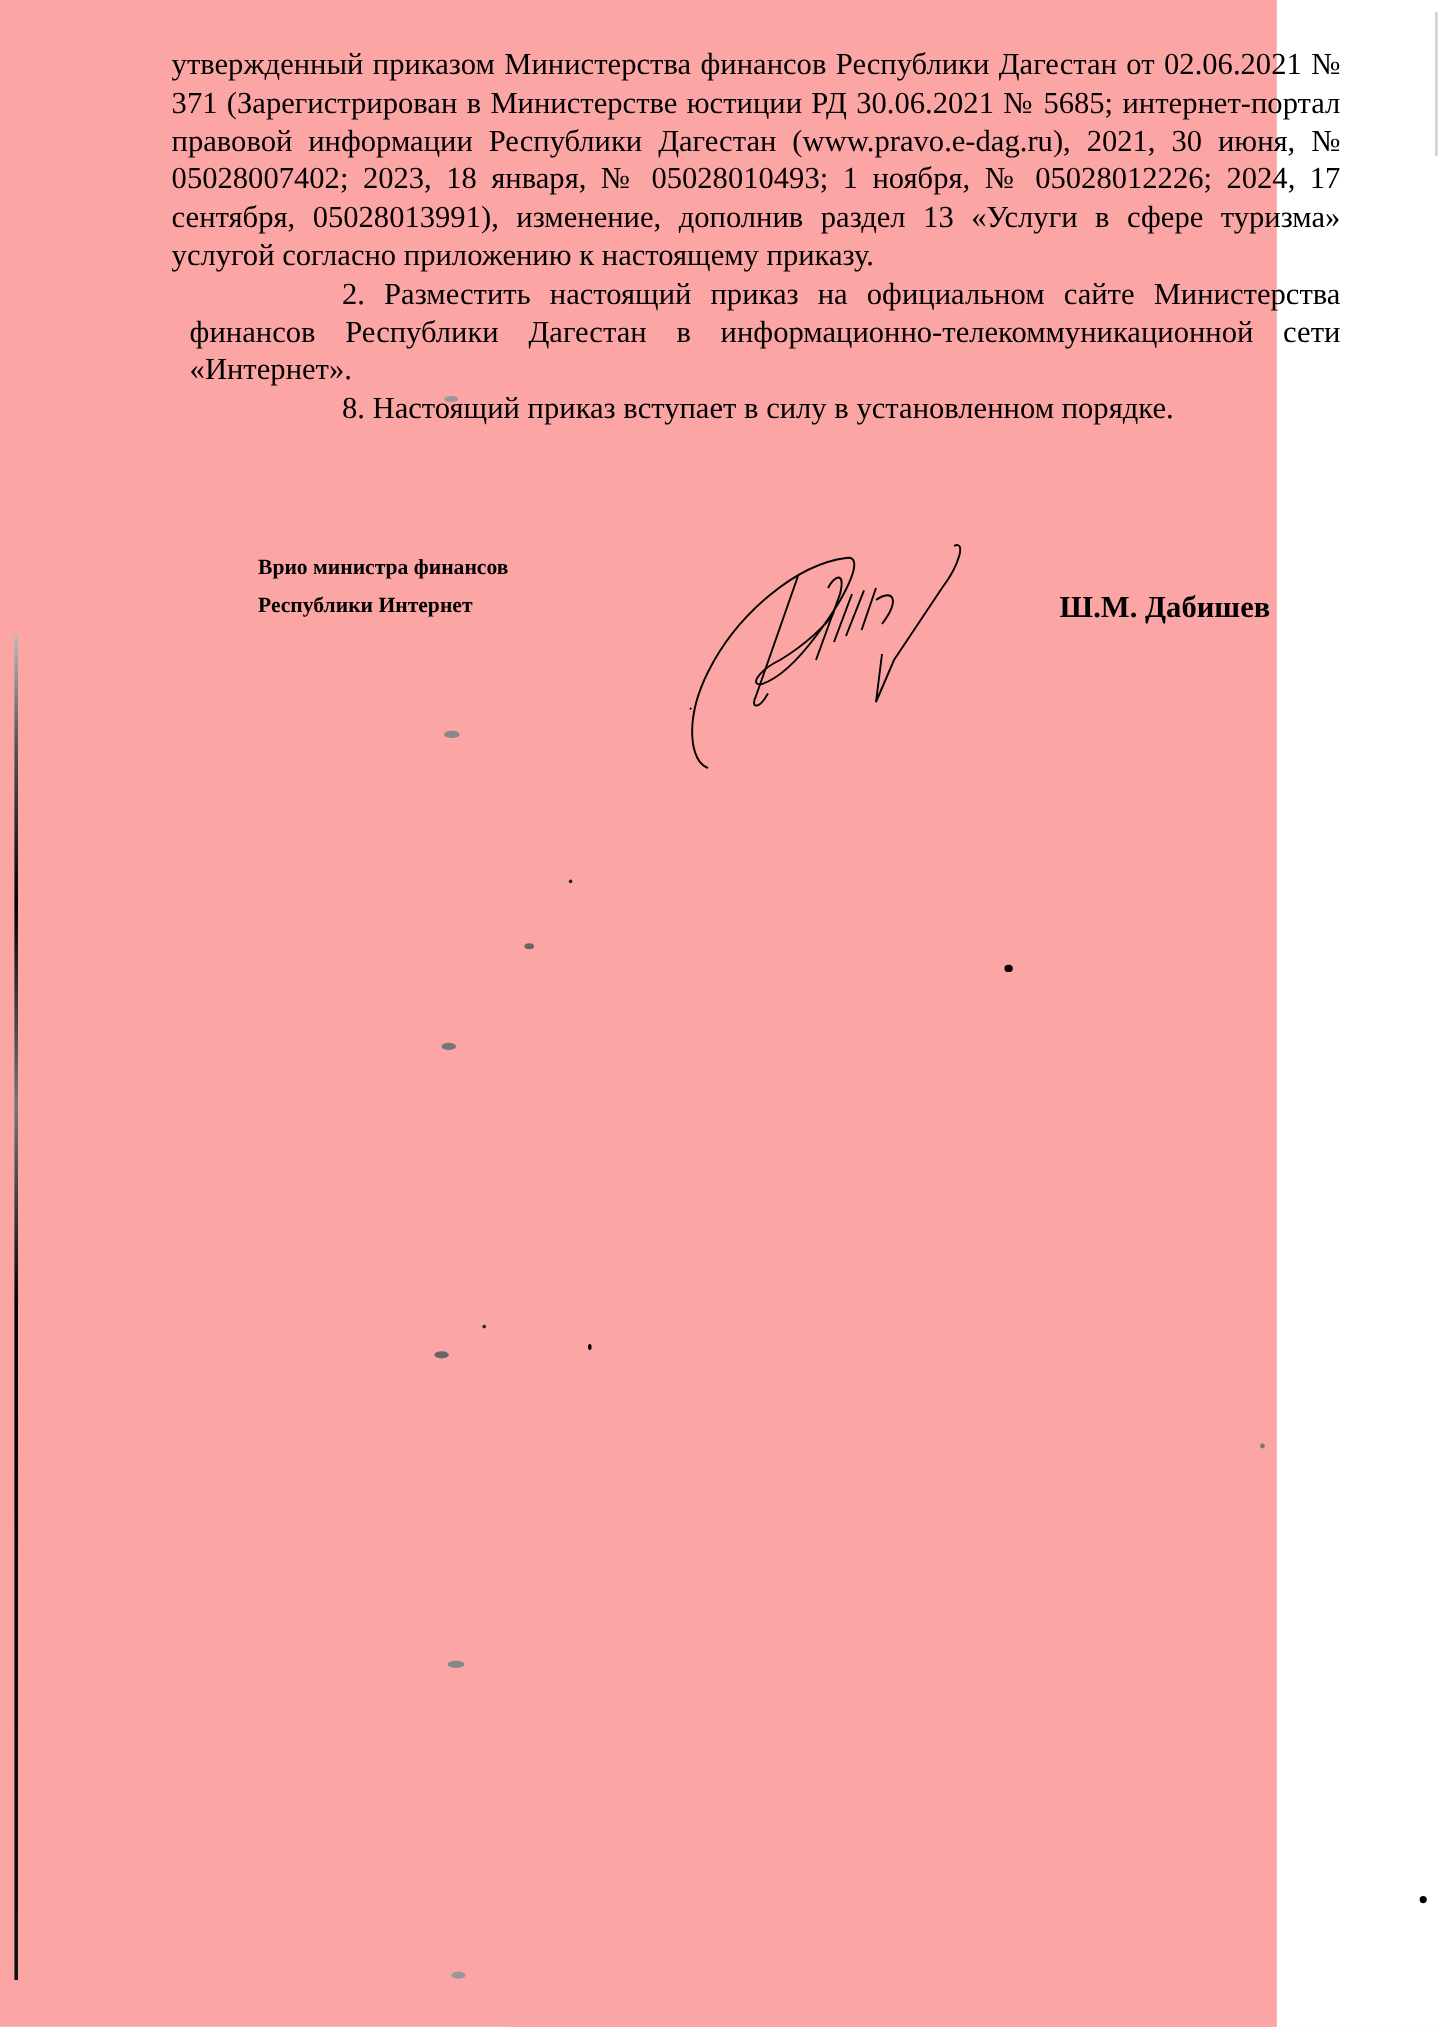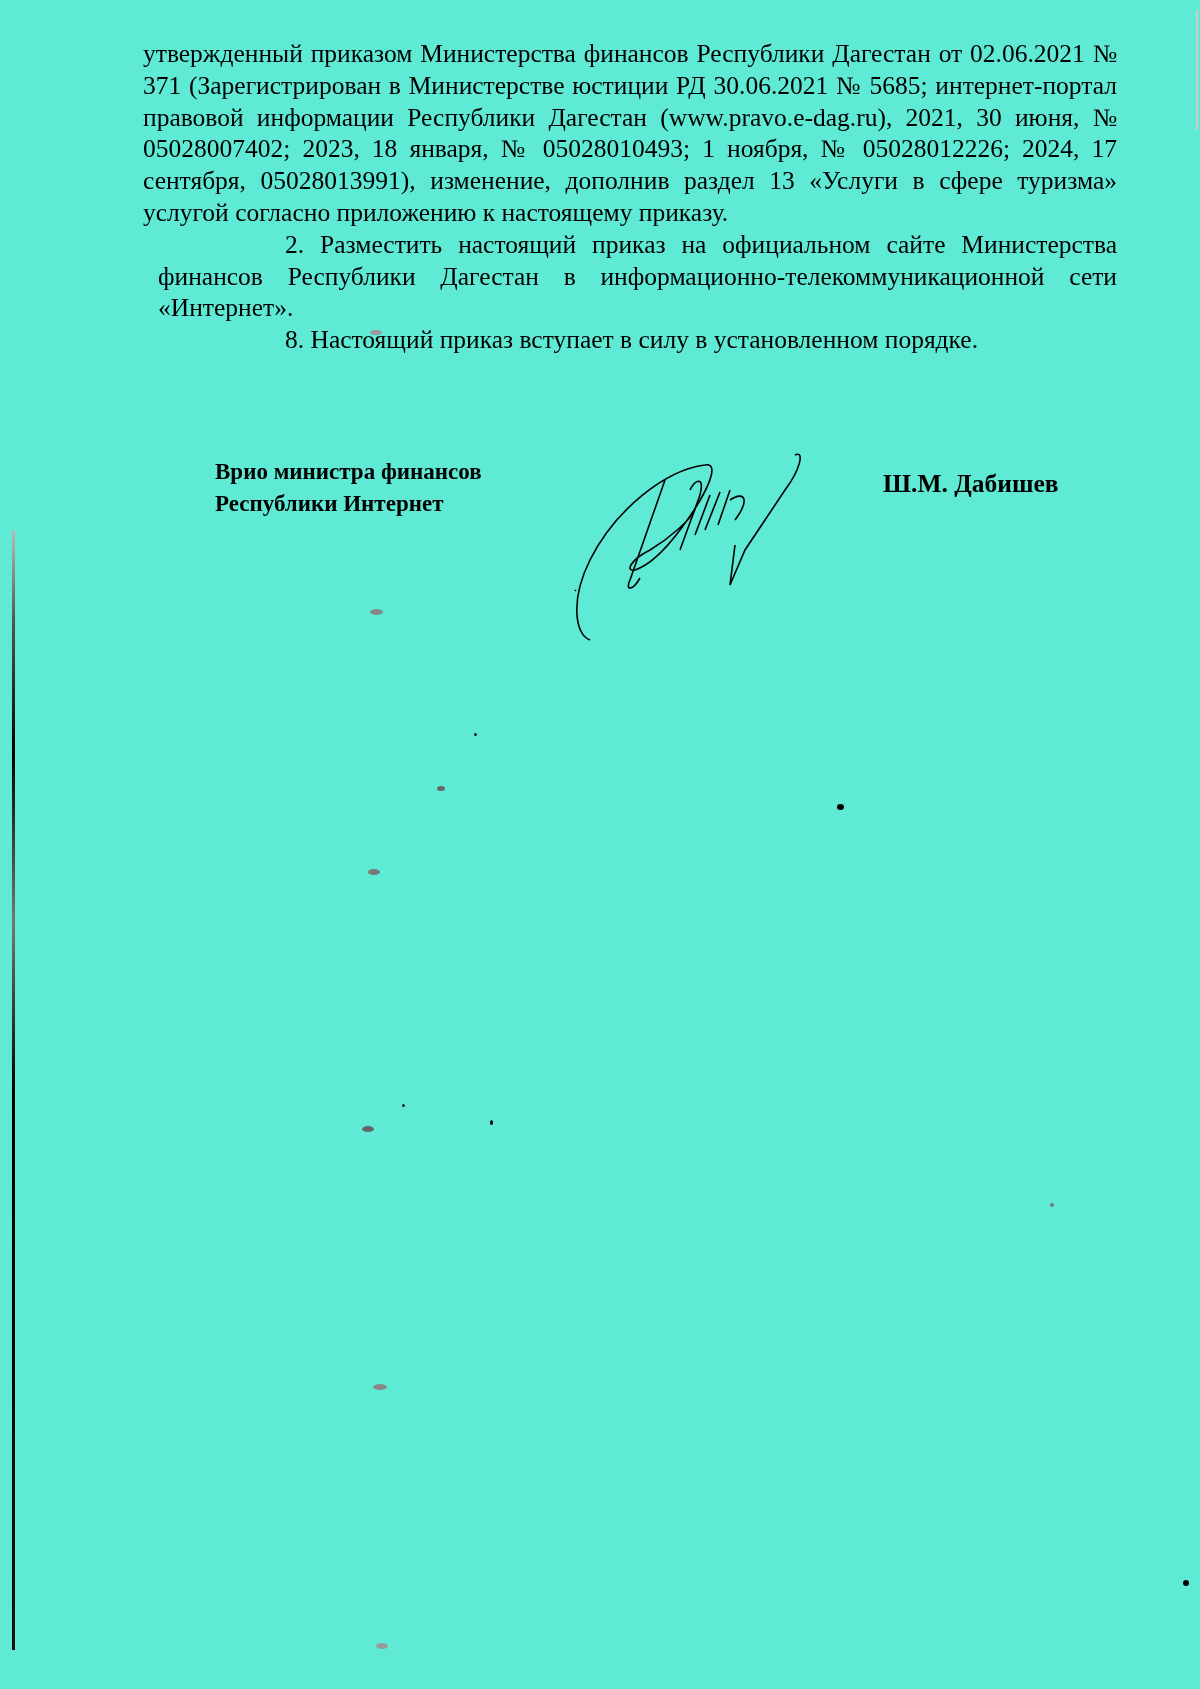--- a/index.html
+++ b/index.html
@@ -1,25 +1,25 @@
 <!DOCTYPE html>
 <html><head>
 <meta charset="utf-8">
 <style>
   html, body { margin:0; padding:0; background:#ffffff; }
   body { width:1200px; height:1689px; position:relative; overflow:hidden;
          font-family:"Liberation Serif","DejaVu Serif",serif; color:#000; }
-  .page { position:absolute; left:0; top:0; width:1200px; height:1689px; background:#5eead4; }
+  .page { position:absolute; left:0; top:0; width:1064px; height:1689px; background:#fca5a5; }
   .body-text { position:absolute; left:143px; top:38px; width:974px;
                font-size:25.5px; line-height:31.8px; text-align:justify; }
   .body-text p { margin:0; }
   .body-text .indent { text-indent:127px;margin-left:15px; }
   .sig-title { position:absolute; left:215px; top:456px; font-weight:bold;
-               font-size:23px; line-height:32px; }
-  .sig-name { position:absolute; left:883px; top:468px; font-weight:bold;
+               font-size:18px; line-height:32px; }
+  .sig-name { position:absolute; left:883px; top:490px; font-weight:bold;
               font-size:25.5px; line-height:32px; }
   .signature { position:absolute; left:570px; top:450px; width:280px; height:200px; }
   .margin-line { position:absolute; left:12px; top:530px; width:3px; height:1120px;
                  background:linear-gradient(#bbb 0%, #555 8%, #000 20%, #777 35%, #000 50%, #111 100%); }
   .speck { position:absolute; border-radius:50%; background:#555; }
   .right-tick { position:absolute; left:1196px; top:10px; width:2px; height:120px; background:#ccc; }
 </style>
 </head>
 <body>
 

